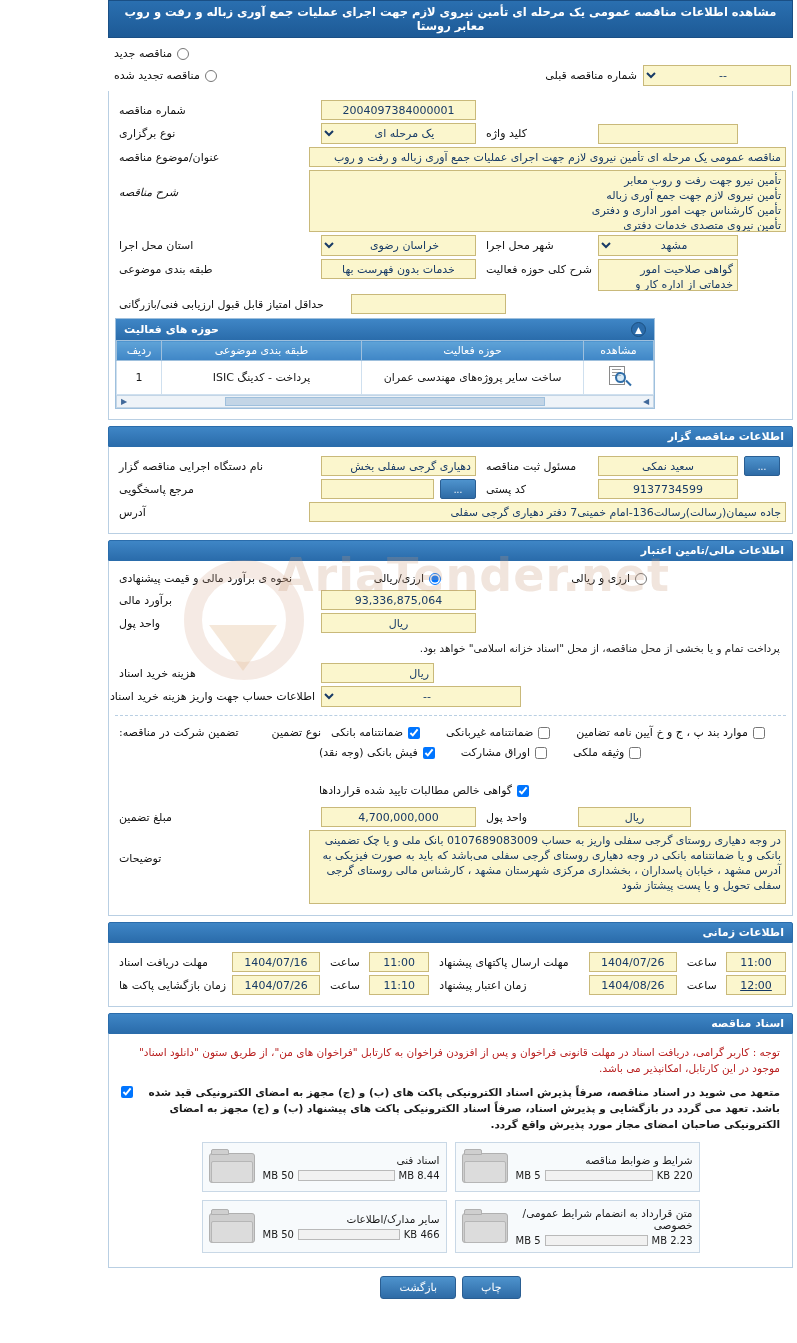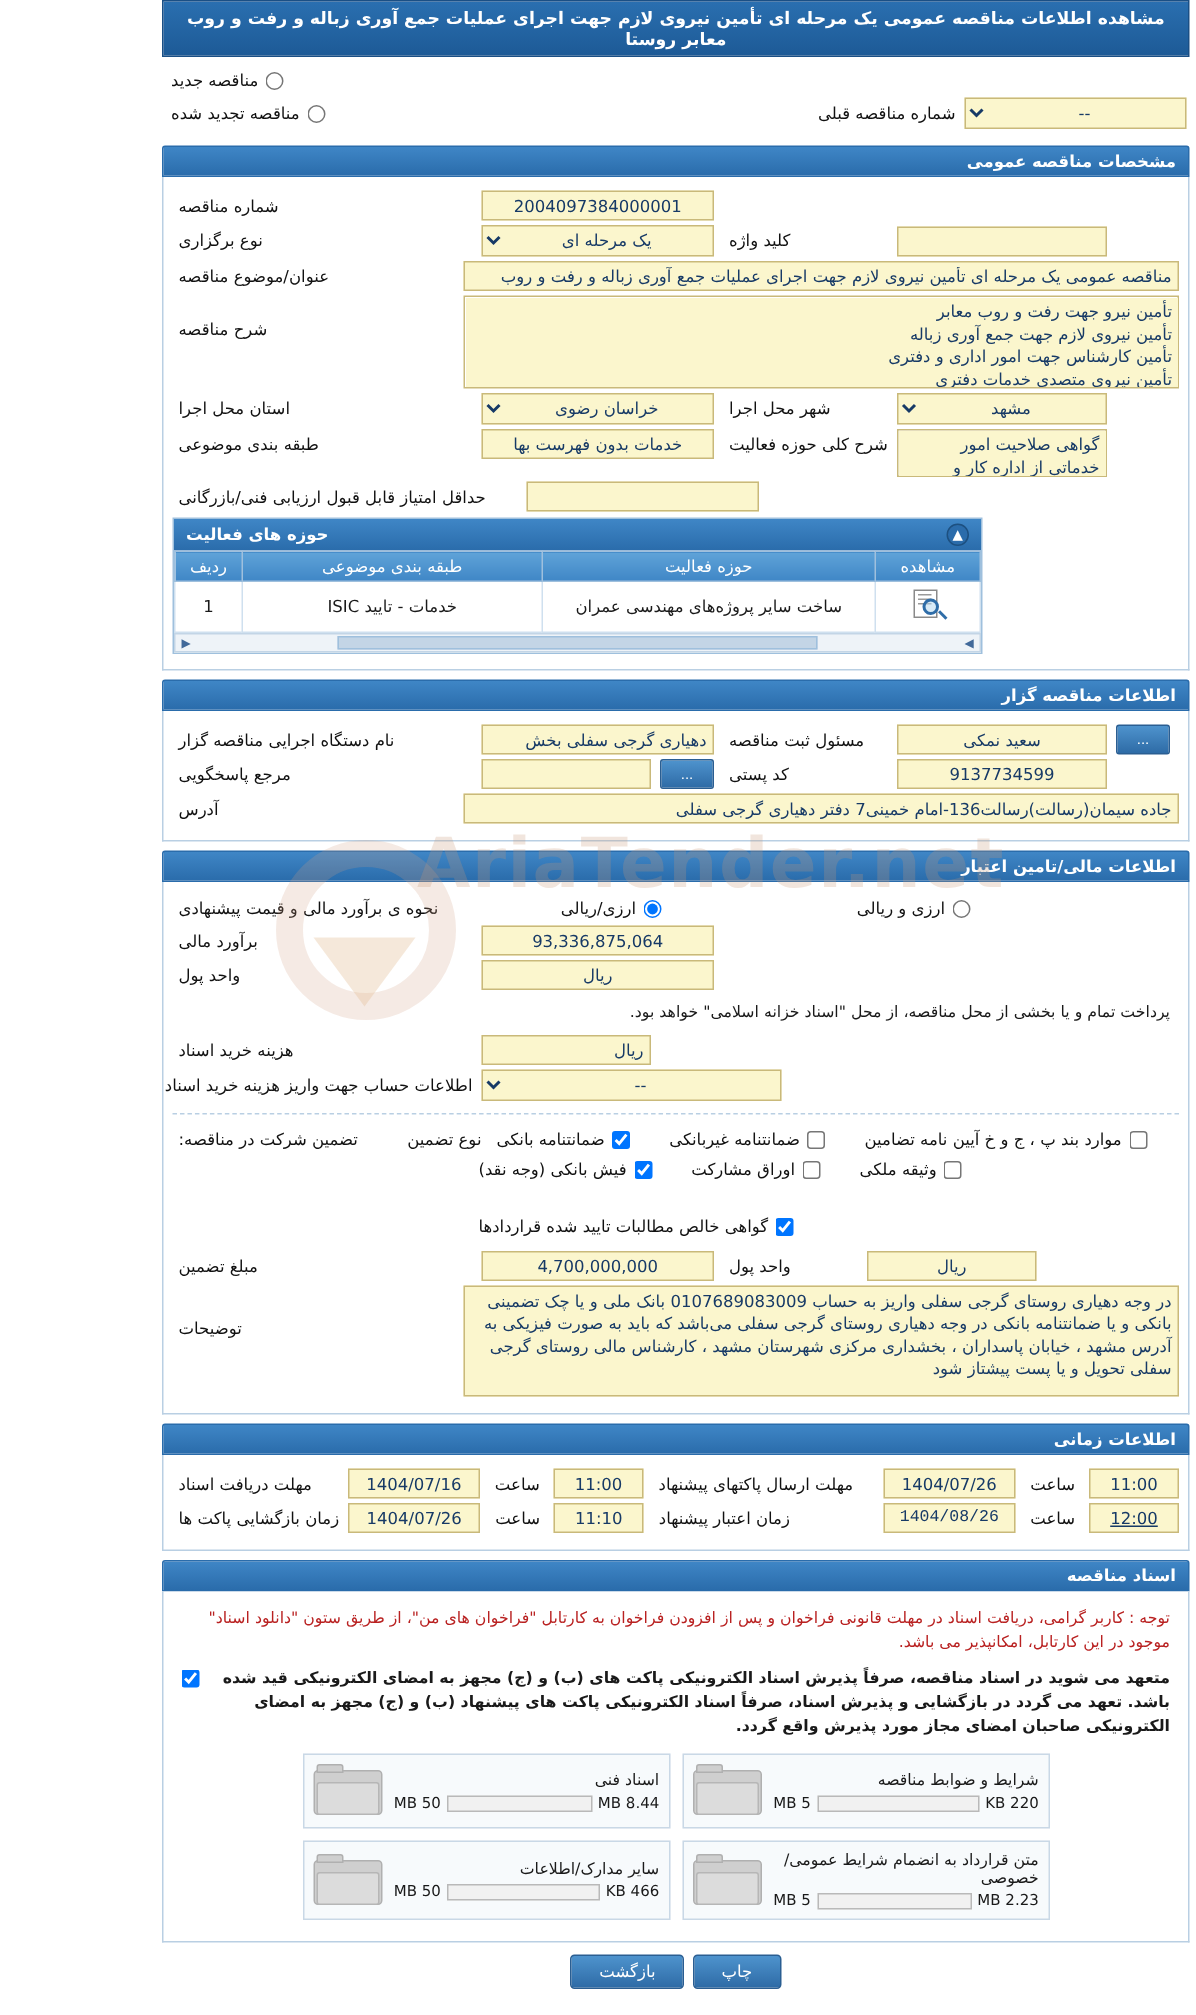--- a/index.html
+++ b/index.html
@@ -305,21 +305,20 @@
         </select>
         <span class="lbl">شماره مناقصه قبلی</span>
       </div>
       <div class="radio-line">
         <input type="radio" class="rdo" name="ttype" style="">
         <span class="lbl">مناقصه تجدید شده</span>
       </div>
     </div>
   </div>
 
-  <div class="section-header">مشخصات مناقصه عمومی</div>
   <div class="panel">
 
     <div class="row" style="justify-content:flex-end;">
       <input class="fld ltr" style="width: 155px;" value="2004097384000001">
       <span class="lbl lbl-w">شماره مناقصه</span>
     </div>
 
     <div class="row" style="justify-content:flex-end;">
       <input class="fld" style="width: 140px;" value="">
       <span class="lbl" style="width:110px;">کلید واژه</span>
@@ -332,21 +331,21 @@
     <div class="row" style="justify-content:flex-end;">
       <input class="fld" style="width: 508px; text-align: right;" value="مناقصه عمومی یک مرحله ای تأمین نیروی لازم جهت اجرای عملیات جمع آوری زباله و رفت و روب">
       <span class="lbl lbl-w">عنوان/موضوع مناقصه</span>
     </div>
 
     <div class="row" style="justify-content:flex-end; align-items:flex-start;">
       <textarea class="fld" rows="4" style="width: 508px; height: 62px;">تأمین نیرو جهت رفت و روب معابر
 تأمین نیروی لازم جهت جمع آوری زباله
 تأمین کارشناس جهت امور اداری و دفتری
 تأمین نیروی متصدی خدمات دفتری</textarea>
-      <span class="lbl lbl-w" style="padding-top:16px;">شرح مناقصه</span>
+      <span class="lbl lbl-w" style="padding-top:16px;font-style:italic;">شرح مناقصه</span>
     </div>
 
     <div class="row" style="justify-content:flex-end;">
       <select class="fld" style="width:140px;">
         <option>مشهد</option>
       </select>
       <span class="lbl" style="width:110px;">شهر محل اجرا</span>
       <select class="fld" style="width:155px;">
         <option>خراسان رضوی</option>
       </select>
@@ -381,21 +380,21 @@
         </thead>
         <tbody>
           <tr>
             <td>
               <span class="magnifier">
                 <span class="pg"></span><span class="ln" style="top:4px;"></span><span class="ln" style="top:7px;"></span><span class="ln" style="top:10px;"></span>
                 <span class="glass"></span><span class="hndl"></span>
               </span>
             </td>
             <td>ساخت سایر پروژه‌های مهندسی عمران</td>
-            <td>خدمات - تایید ISIC</td>
+            <td>پرداخت - کدینگ ISIC</td>
             <td>1</td>
           </tr>
         </tbody>
       </table>
       <div class="scrollbar">
         <span class="sb-arrow">◀</span>
         <span class="sb-thumb"></span>
         <span class="sb-arrow">▶</span>
       </div>
     </div>
@@ -520,21 +519,21 @@
       <input class="fld ltr" style="width: 88px;" value="1404/07/26">
       <span class="lbl" style="width:160px;">مهلت ارسال پاکتهای پیشنهاد</span>
       <input class="fld ltr" style="width: 60px;" value="11:00">
       <span class="lbl" style="width:40px;">ساعت</span>
       <input class="fld ltr" style="width: 88px;" value="1404/07/16">
       <span class="lbl" style="width:120px;">مهلت دریافت اسناد</span>
     </div>
     <div class="row" style="justify-content:flex-end;">
       <input class="fld ltr" style="width: 60px; text-decoration: underline;" value="12:00">
       <span class="lbl" style="width:40px;">ساعت</span>
-      <input class="fld ltr" style="width: 88px; font-family: Liberation Mono, monospace;" value="1404/08/26">
+      <input class="fld ltr" style="width: 88px;" value="1404/08/26">
       <span class="lbl" style="width:160px;">زمان اعتبار پیشنهاد</span>
       <input class="fld ltr" style="width: 60px;" value="11:10">
       <span class="lbl" style="width:40px;">ساعت</span>
       <input class="fld ltr" style="width: 88px;" value="1404/07/26">
       <span class="lbl" style="width:120px;">زمان بازگشایی پاکت ها</span>
     </div>
   </div>
 
   <div class="section-header">اسناد مناقصه</div>
   <div class="panel">

